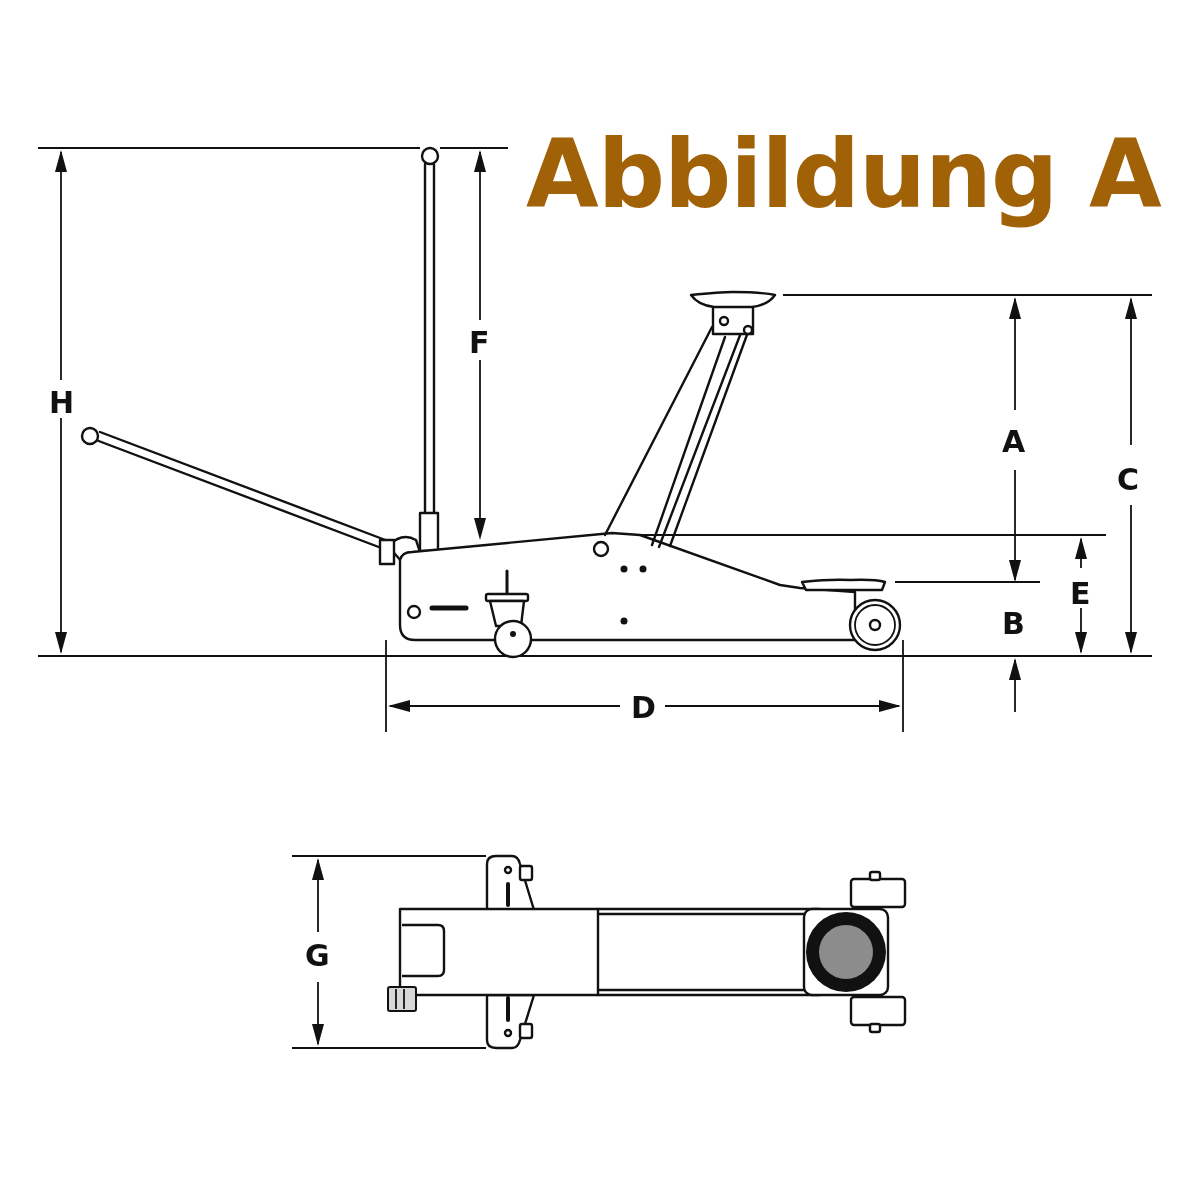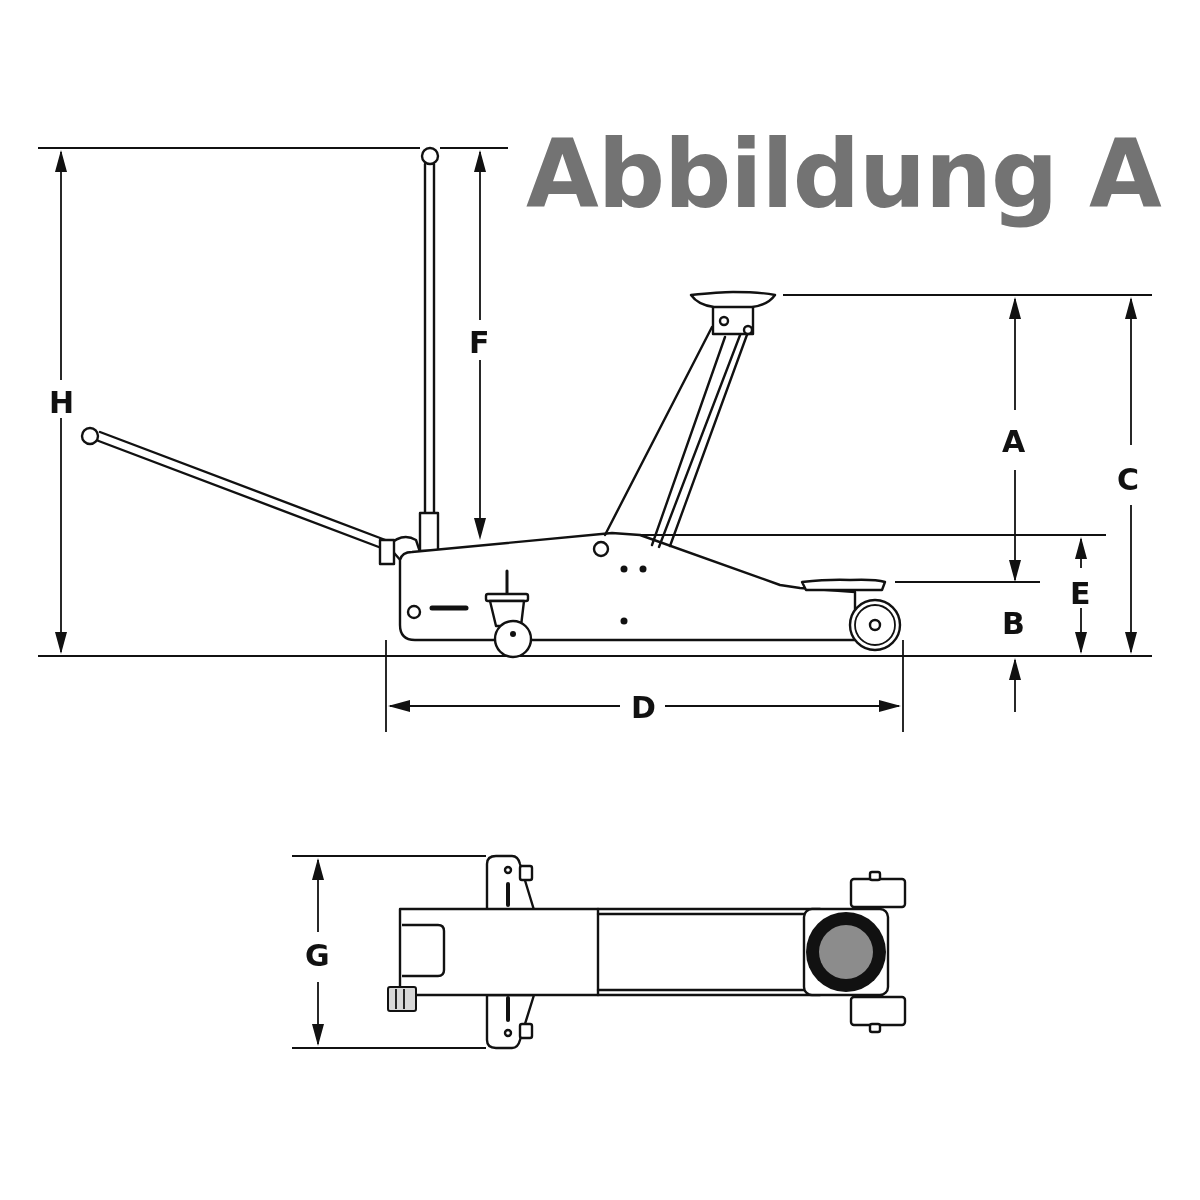--- a/index.html
+++ b/index.html
@@ -17,21 +17,21 @@
     svg { position: absolute; left: 0; top: 0; }
     .ln { stroke: #111; stroke-width: 2.4; fill: none; stroke-linecap: round; stroke-linejoin: round; }
     .thin { stroke: #111; stroke-width: 1.8; fill: none; }
     .fillw { fill: #fff; stroke: #111; stroke-width: 2.4; stroke-linejoin: round; }
     .arr { fill: #111; stroke: none; }
     .lbl { font-family: "DejaVu Sans", sans-serif; font-weight: bold; font-size: 30px; fill: #111; }
   </style>
 </head>
 <body>
 
-<div id="title" style="color: #737373;">Abbildung A</div>
+<div id="title" style="color: #a16207;">Abbildung A</div>
 
 <svg width="1200" height="1200" viewBox="0 0 1200 1200">
 
   <g>
 
     <g>
       <line class="thin" x1="38" y1="148" x2="420" y2="148"></line>
       <line class="thin" x1="440" y1="148" x2="508" y2="148"></line>
       <line class="thin" x1="38" y1="656" x2="1152" y2="656"></line>
       <line class="thin" x1="783" y1="295" x2="1152" y2="295"></line>

